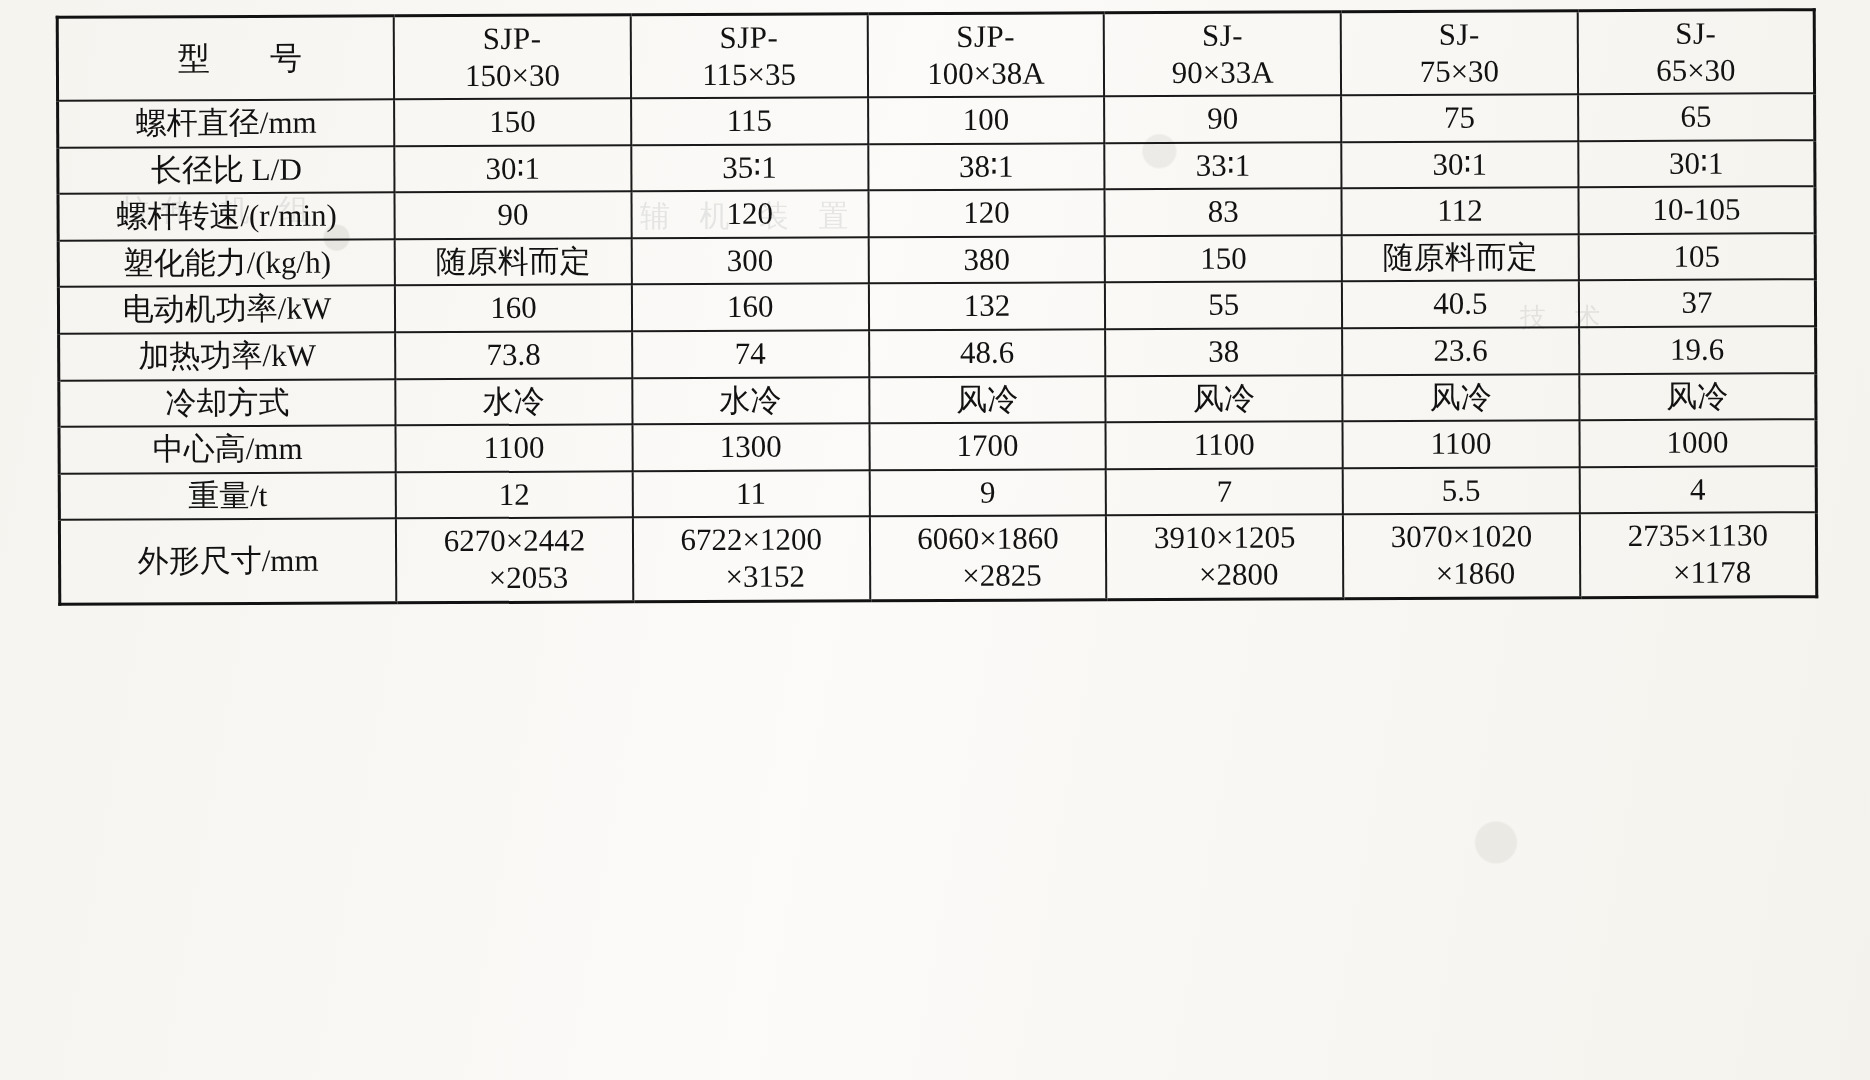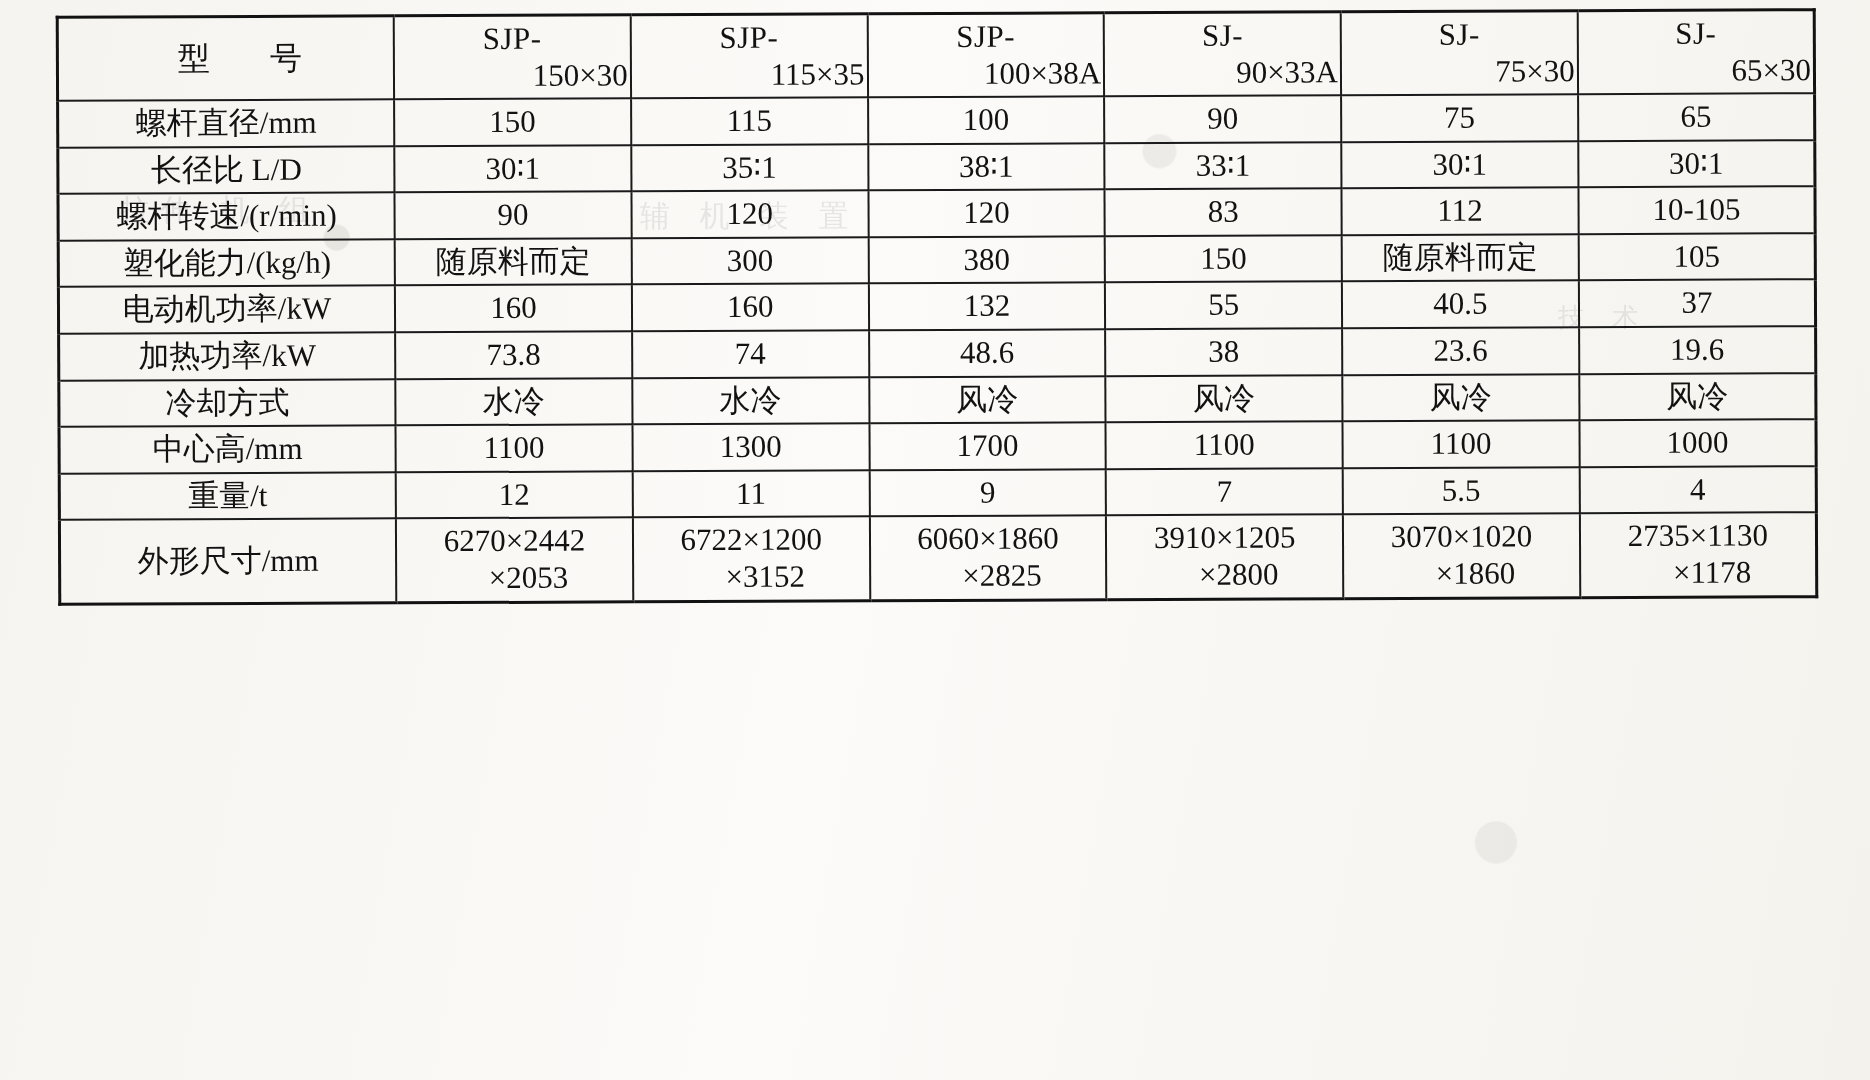--- a/index.html
+++ b/index.html
@@ -40,21 +40,21 @@
     letter-spacing: 10px;
     font-family: "DejaVu Sans", sans-serif;
     white-space: nowrap;
     pointer-events: none;
     user-select: none;
   }
   .bleed.b1 { left: 120px; top: 190px; }
   .bleed.b2 { left: 640px; top: 196px; }
   .bleed.b3 { left: 330px; top: 820px; }
   .bleed.b4 { left: 1180px; top: 848px; }
-  .bleed.b5 { left: 1520px; top: 300px; font-size: 26px; margin-left: 38px; }
+  .bleed.b5 { left: 1520px; top: 300px; font-size: 26px; }
 
   .table-wrap {
     position: absolute;
     left: 58px;
     top: 12px;
     width: 1760px;
     height: 1054px;
     transform: rotate(-0.25deg);
   }
 
@@ -107,21 +107,21 @@
   }
 
   .hdr-cell {
     font-family: "Liberation Serif", serif;
     font-size: 31px;
     line-height: 1.22;
     padding-top: 10px;
     padding-bottom: 12px;
   }
   .hdr-cell .l1 { display: block; letter-spacing: 0.5px; }
-  .hdr-cell .l2 { display: block; text-align: right; }
+  .hdr-cell .l2 { display: block; }
 
   .cn {
     font-family: Liberation Sans, sans-serif;
     font-size: 32px;
   }
 
   .two-line { line-height: 1.2; }
   .two-line .l2 { display: block; padding-left: 28px; }
 
   .title-cell {

